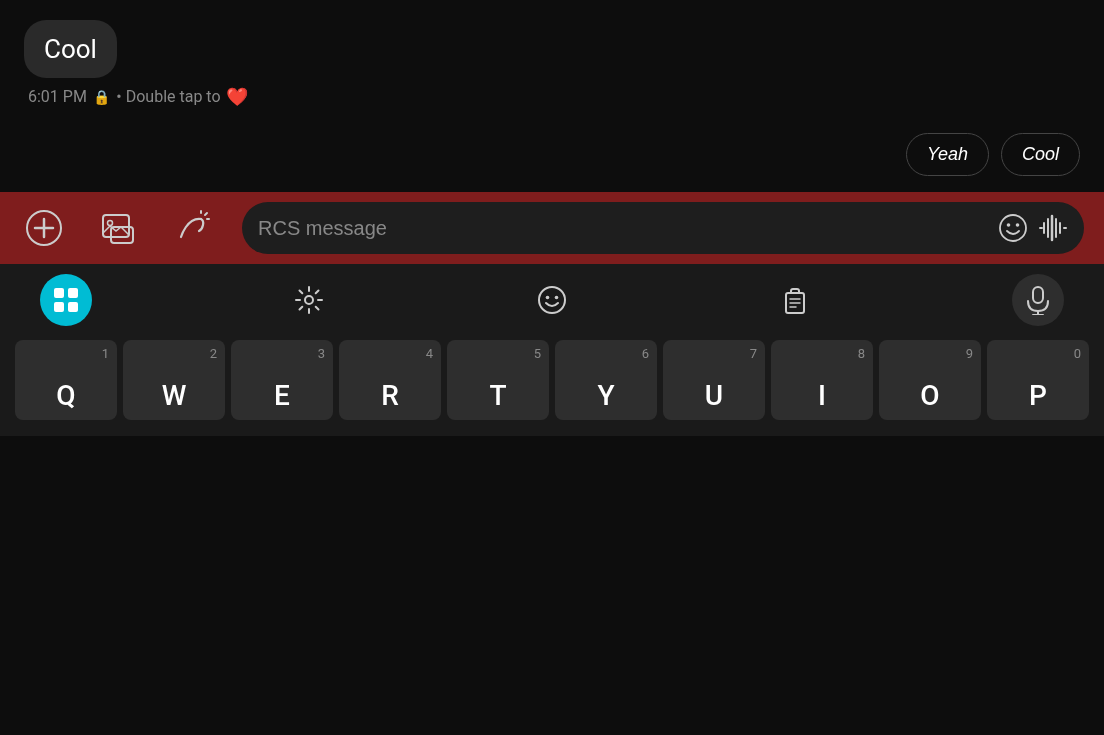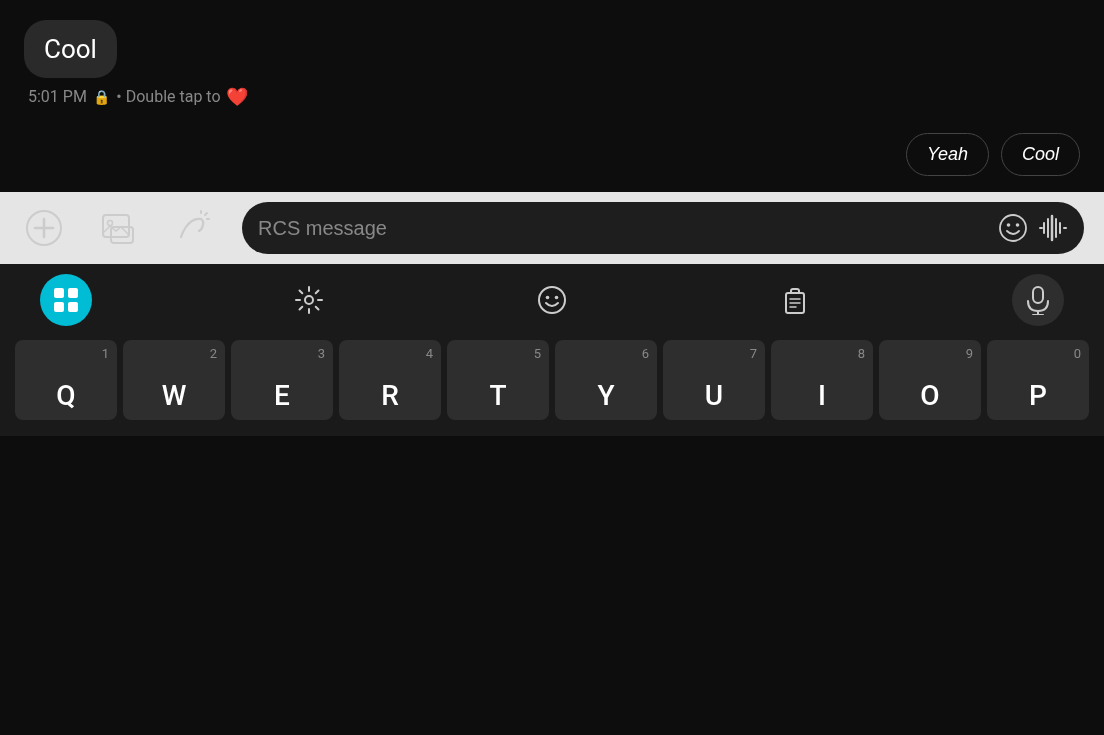--- a/index.html
+++ b/index.html
@@ -73,21 +73,21 @@
       white-space: nowrap;
       font-style: italic;
     }
 
     
     .input-row {
       display: flex;
       align-items: center;
       gap: 26px;
       padding: 10px 20px;
-      background: #e5e5e5;
+      background: #7f1d1d;
     }
 
     .icon-btn {
       width: 48px;
       height: 48px;
       display: flex;
       align-items: center;
       justify-content: center;
       cursor: pointer;
       flex-shrink: 0;
@@ -193,21 +193,21 @@
     }
   </style>
 </head>
 <body>
 
 <div class="message-area">
   <div class="message-bubble">
     <span class="message-bubble-text">Cool</span>
   </div>
   <div class="message-meta">
-    <span>5:01 PM</span>
+    <span>6:01 PM</span>
     <span class="lock-icon">🔒</span>
     <span>• Double tap to</span>
     <span class="heart-emoji">❤️</span>
   </div>
 </div>
 
 <div class="quick-replies">
   <button class="quick-reply-btn">Yeah</button>
   <button class="quick-reply-btn">Cool</button>
 </div>

